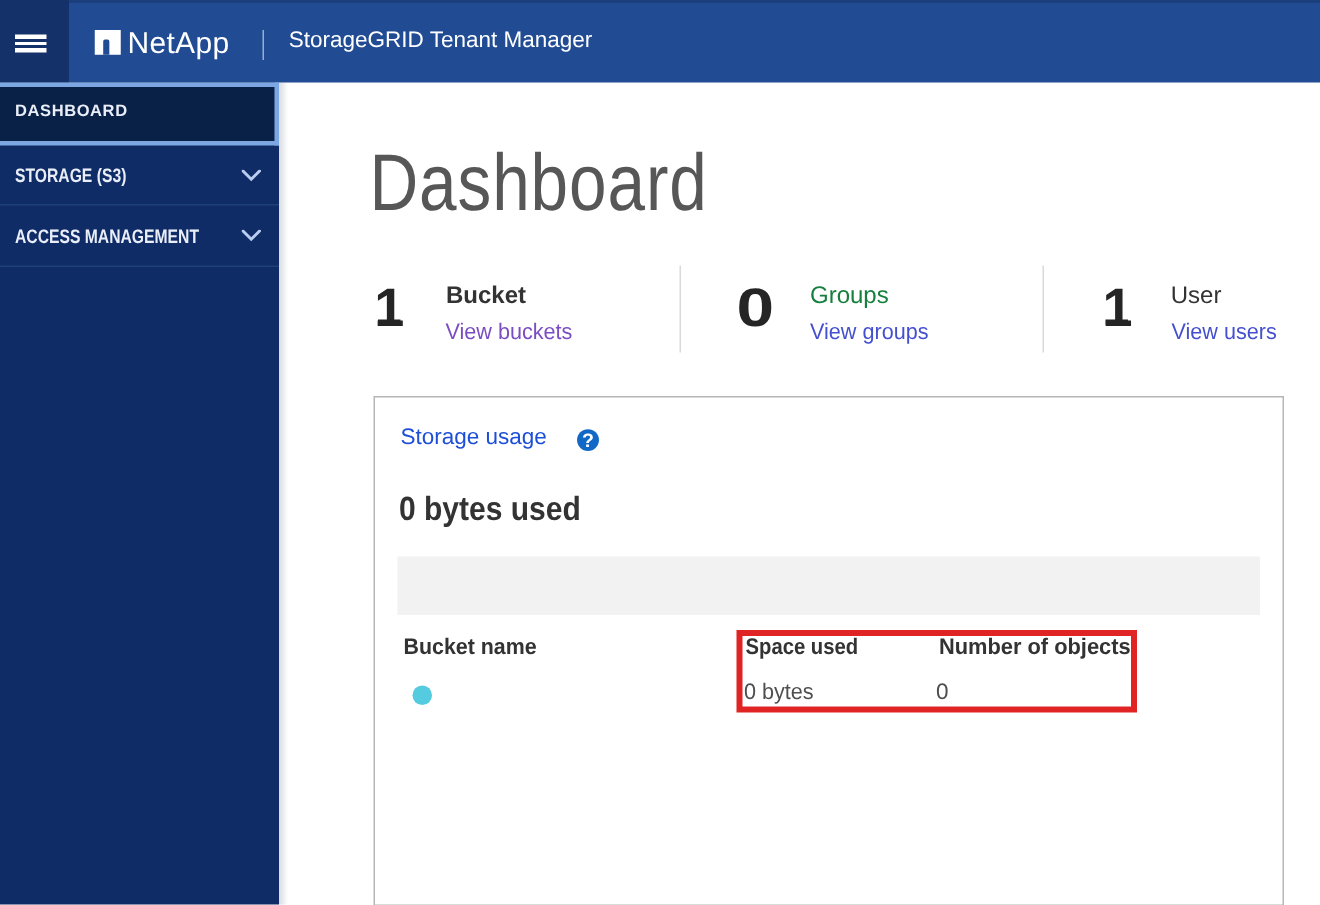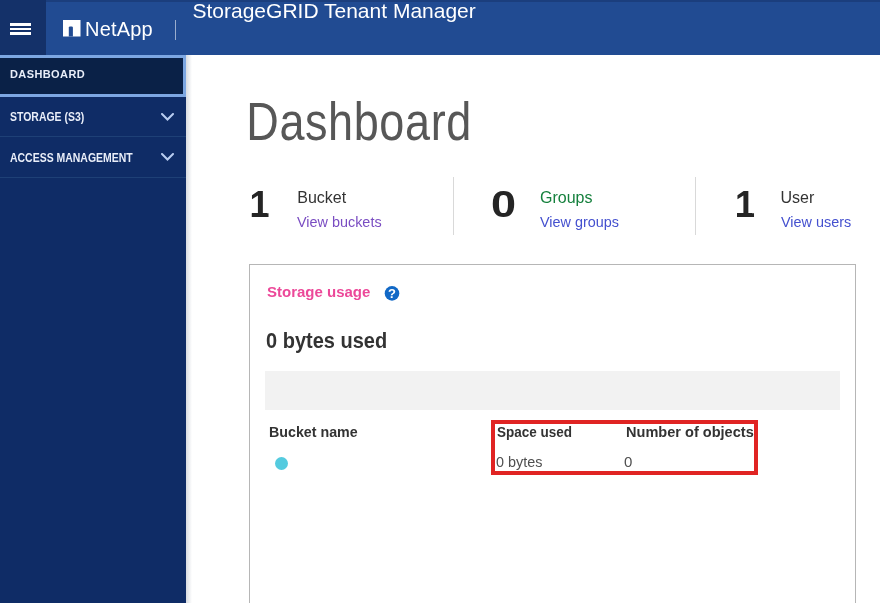--- a/index.html
+++ b/index.html
@@ -16,21 +16,21 @@
 <div class="abs" style="left:10px;top:23px;width:21px;height:2.6px;background:#fff"></div>
 <div class="abs" style="left:10px;top:27.7px;width:21px;height:2.6px;background:#fff"></div>
 <div class="abs" style="left:10px;top:32.4px;width:21px;height:2.6px;background:#fff"></div>
 
 <svg class="abs" style="left:63px;top:20.3px" width="18" height="17" viewBox="0 0 18 17">
   <rect x="0" y="0" width="17.5" height="16.5" fill="#ffffff"></rect>
   <path d="M5.8 16.5 L5.8 7.6 Q5.8 6.4 7 6.4 L8.7 6.4 Q9.9 6.4 9.9 7.6 L9.9 16.5 Z" fill="#214b92"></path>
 </svg>
 <div class="abs" style="left:85px;top:19px;font-size:20px;font-weight:normal;color:#fff;letter-spacing:0.2px">NetApp</div>
 <div class="abs" style="left:174.5px;top:19.5px;width:1.6px;height:20.5px;background:rgba(255,255,255,0.55)"></div>
-<div class="abs" style="left:192.5px;top:0;font-size:21px;color:#fff">StorageGRID Tenant Manager</div>
+<div class="abs" style="left:192.5px;top:19px;font-size:15px;color:#fff">StorageGRID Tenant Manager</div>
 
 <div class="abs" style="left:0;top:55px;width:186px;height:548px;background:#0f2c66"></div>
 <div class="abs" style="left:0;top:55px;width:186px;height:3px;background:#7da7e2"></div>
 <div class="abs" style="left:0;top:58px;width:183px;height:36px;background:#0a2147"></div>
 <div class="abs" style="left:0;top:94px;width:186px;height:3px;background:#7da7e2"></div>
 <div class="abs" style="left:183px;top:55px;width:3px;height:42px;background:#7da7e2"></div>
 <div class="abs" style="left:0;top:135.5px;width:186px;height:1.2px;background:#1e4076"></div>
 <div class="abs" style="left:0;top:176.5px;width:186px;height:1.2px;background:#1e4076"></div>
 
 <div class="abs" style="left:10px;top:68.6px;font-size:11px;font-weight:bold;color:#e9eef9;letter-spacing:0.4px">DASHBOARD</div>
@@ -47,34 +47,34 @@
 <div class="abs" style="left:186px;top:55px;width:6px;height:548px;background:linear-gradient(to right, rgba(40,60,90,0.18), rgba(40,60,90,0))"></div>
 
 <div class="abs" style="left:246.3px;top:95.4px;font-size:45px;font-weight:300;color:#575757;letter-spacing:0.6px;transform:scaleY(1.19);transform-origin:0 0">Dashboard</div>
 
 <div class="abs" style="left:249.5px;top:187.3px;font-size:36px;font-weight:bold;color:#252525">1</div>
 <div class="abs" style="left:251.5px;top:212.6px;width:15.5px;height:4.2px;background:#252525"></div>
 <div class="abs" style="left:490.5px;top:187.3px;font-size:36px;font-weight:bold;color:#252525;transform:scaleX(1.25);transform-origin:0 0">0</div>
 <div class="abs" style="left:735px;top:187.3px;font-size:36px;font-weight:bold;color:#252525">1</div>
 <div class="abs" style="left:736.5px;top:212.6px;width:15px;height:4.2px;background:#252525"></div>
 
-<div class="abs" style="left:297.3px;top:189.6px;font-size:16px;font-weight:normal;color:#333">Bucket</div>
+<div class="abs" style="left:297.3px;top:189.6px;font-size:16px;font-weight:bold;color:#333">Bucket</div>
 <div class="abs" style="left:540px;top:189.6px;font-size:16px;font-weight:normal;color:#15803d">Groups</div>
 <div class="abs" style="left:780.5px;top:189.6px;font-size:16px;font-weight:normal;color:#333">User</div>
 
 <div class="abs" style="left:297.3px;top:213.9px;font-size:15px;color:#7a4dc2;transform:scaleX(0.96);transform-origin:0 0">View buckets</div>
 <div class="abs" style="left:540px;top:213.9px;font-size:15px;color:#4450cf;transform:scaleX(0.96);transform-origin:0 0">View groups</div>
 <div class="abs" style="left:780.5px;top:213.9px;font-size:15px;color:#4450cf;transform:scaleX(0.96);transform-origin:0 0">View users</div>
 
 <div class="abs" style="left:452.5px;top:177px;width:1px;height:58px;background:#d9d9d9"></div>
 <div class="abs" style="left:695px;top:177px;width:1px;height:58px;background:#d9d9d9"></div>
 
 <div class="abs" style="left:249px;top:264px;width:606.5px;height:340px;border:1px solid #b6b6b6;background:#fff"></div>
 
-<div class="abs" style="left:267px;top:284.3px;font-size:15px;font-weight:bold;color:#ec4899">Storage usage</div>
+<div class="abs" style="left:267px;top:284.3px;font-size:15px;font-weight:normal;color:#1d4ed8">Storage usage</div>
 <svg class="abs" style="left:383.7px;top:285.7px" width="16" height="16" viewBox="0 0 16 16">
   <circle cx="8" cy="7.4" r="7.3" fill="#1168c6"></circle>
   <text x="8" y="12.2" font-family="Liberation Sans, sans-serif" font-size="13" font-weight="bold" fill="#ffffff" text-anchor="middle">?</text>
 </svg>
 
 <div class="abs" style="left:266px;top:328.7px;font-size:20px;font-weight:bold;color:#333;transform:scaleY(1.12);transform-origin:0 0">0 bytes used</div>
 
 <div class="abs" style="left:265px;top:371.3px;width:575px;height:38.5px;background:#f2f2f2"></div>
 
 <div class="abs" style="left:268.5px;top:423.75px;font-size:15px;font-weight:bold;color:#333;transform:scaleX(0.95);transform-origin:0 0">Bucket name</div>

